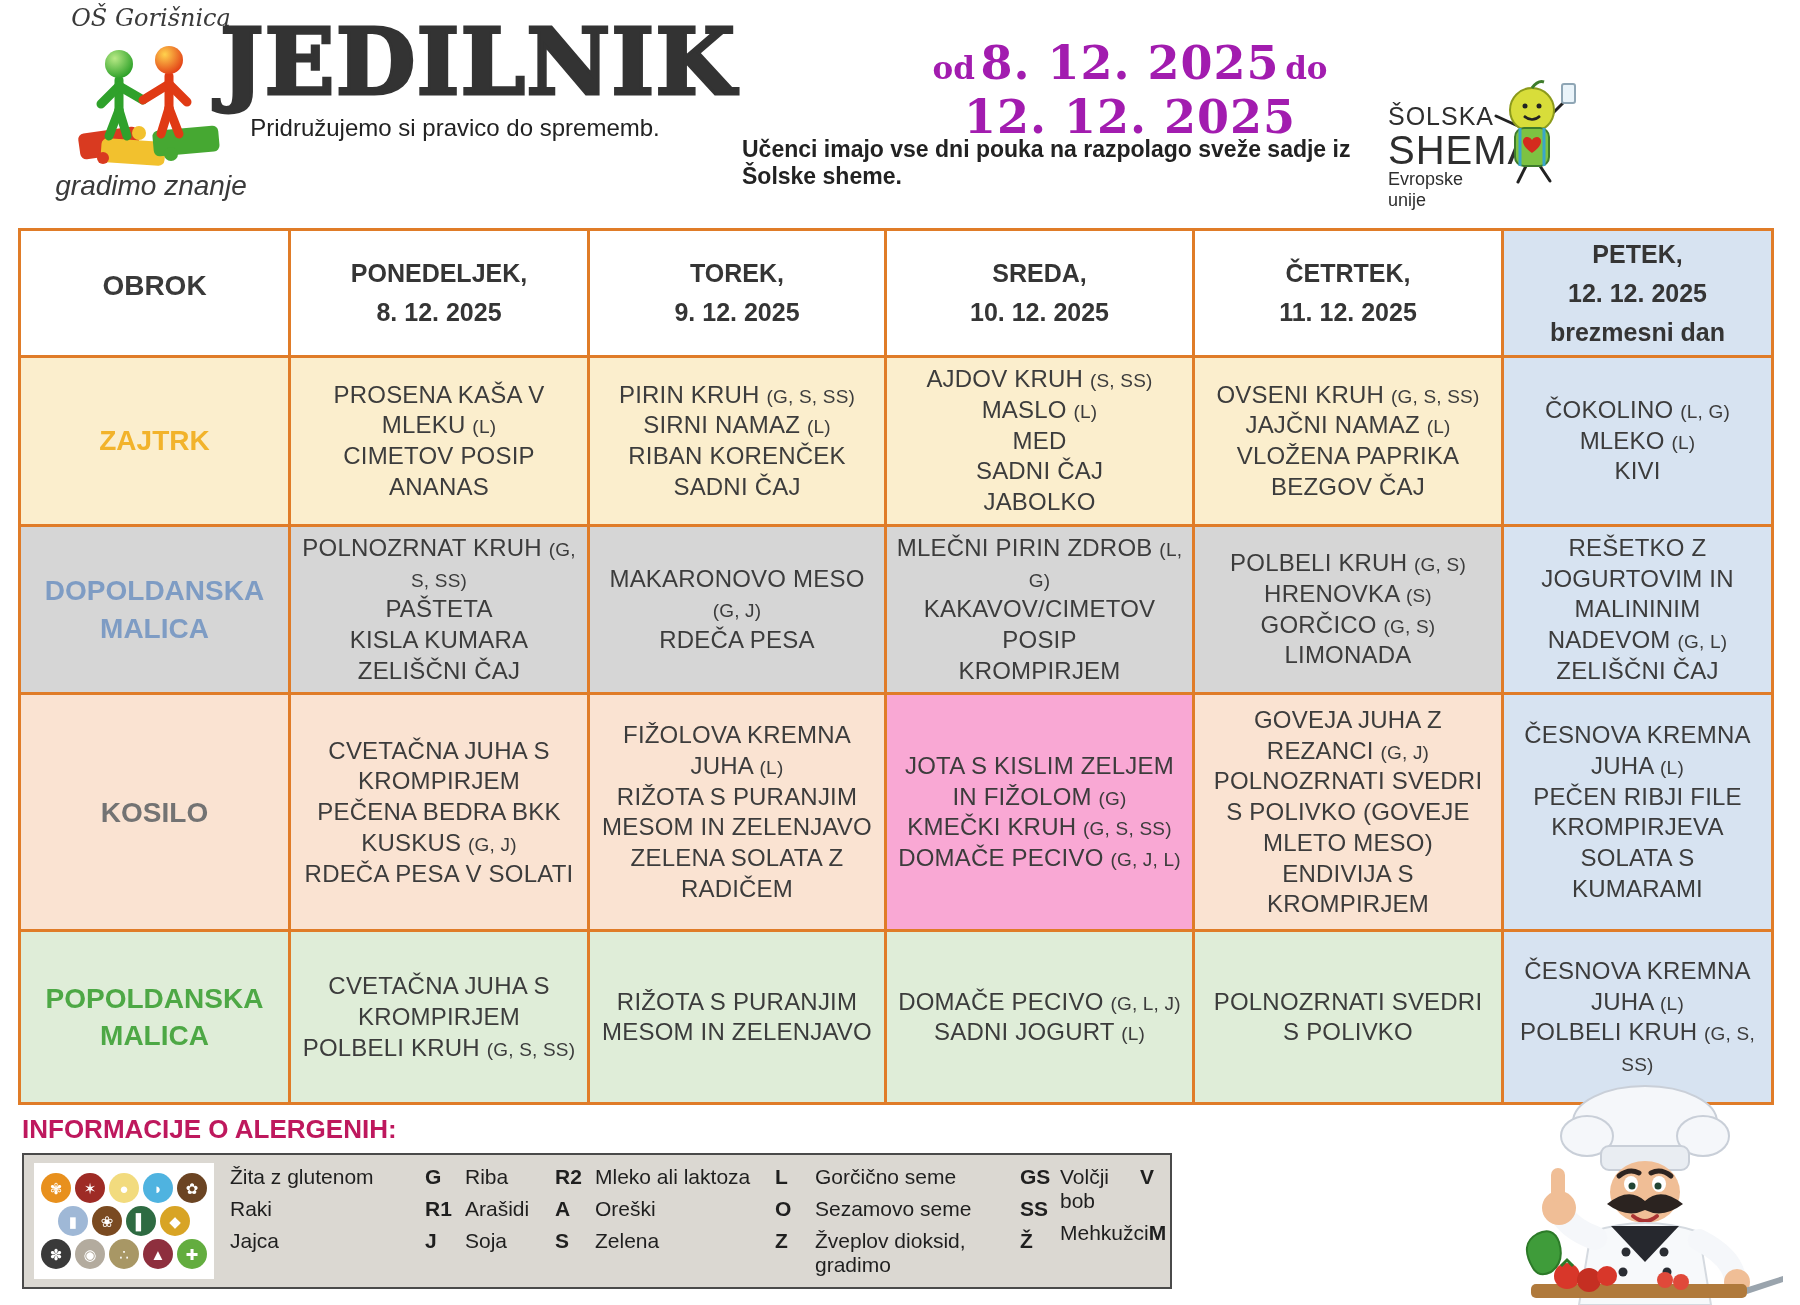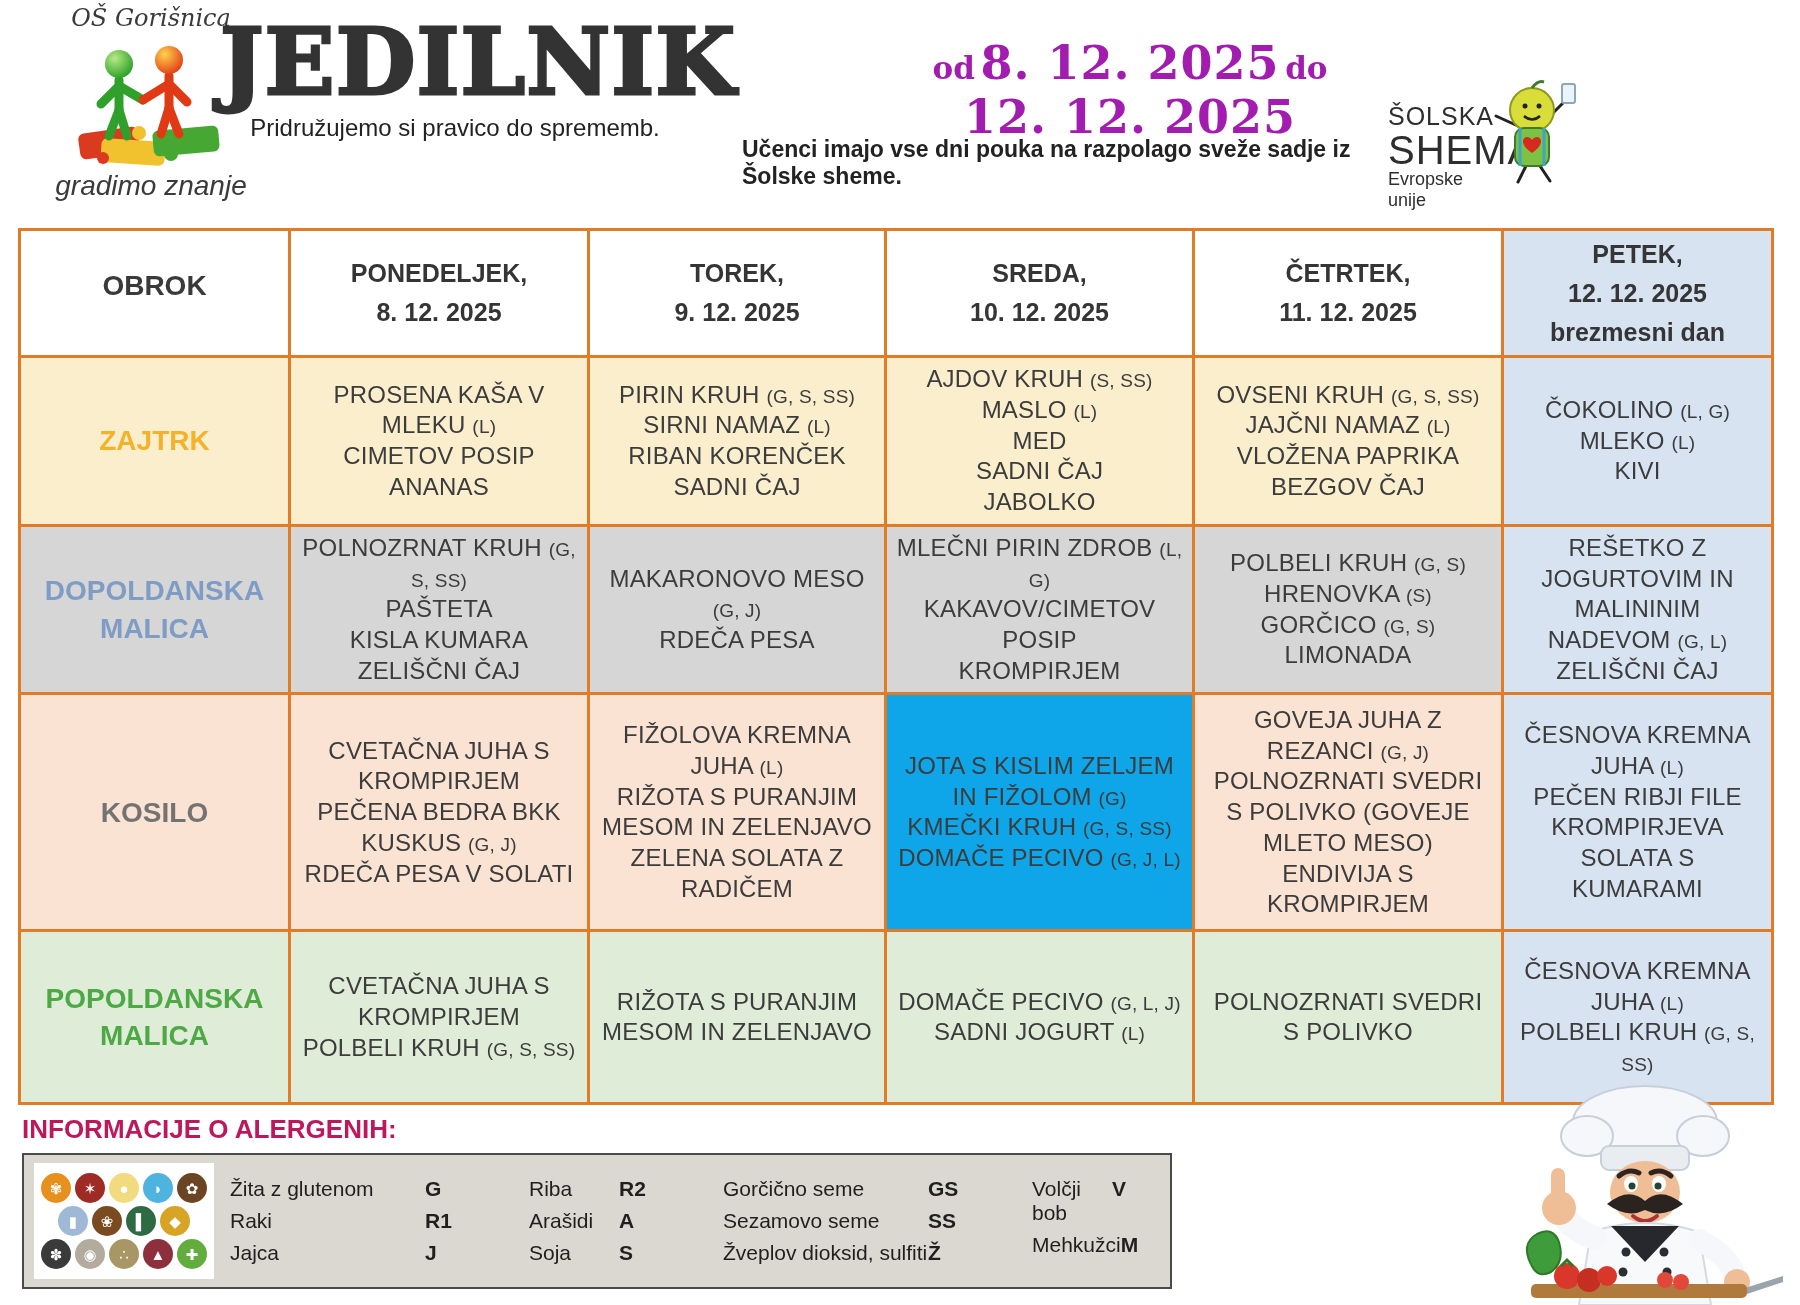--- a/index.html
+++ b/index.html
@@ -247,21 +247,21 @@
           <div class="item">CVETAČNA JUHA S KROMPIRJEM</div>
           <div class="item">PEČENA BEDRA BKK</div>
           <div class="item"><span>KUSKUS </span><span class="codes">(G, J)</span></div>
           <div class="item">RDEČA PESA V SOLATI</div>
         </td>
         <td class="menu-cell" style="background: rgb(250, 227, 210);">
           <div class="item"><span>FIŽOLOVA KREMNA JUHA </span><span class="codes">(L)</span></div>
           <div class="item">RIŽOTA S PURANJIM MESOM IN ZELENJAVO</div>
           <div class="item">ZELENA SOLATA Z RADIČEM</div>
         </td>
-        <td class="menu-cell" style="background: #0ea5e9;">
+        <td class="menu-cell" style="background: #f9a8d4;">
           <div class="item"><span>JOTA S KISLIM ZELJEM IN FIŽOLOM </span><span class="codes">(G)</span></div>
           <div class="item"><span>KMEČKI KRUH </span><span class="codes">(G, S, SS)</span></div>
           <div class="item"><span>DOMAČE PECIVO </span><span class="codes">(G, J, L)</span></div>
         </td>
         <td class="menu-cell" style="background: rgb(250, 227, 210);">
           <div class="item"><span>GOVEJA JUHA Z REZANCI </span><span class="codes">(G, J)</span></div>
           <div class="item">POLNOZRNATI SVEDRI S POLIVKO (GOVEJE MLETO MESO)</div>
           <div class="item">ENDIVIJA S KROMPIRJEM</div>
         </td>
         <td class="menu-cell" style="background: rgb(215, 227, 241);">
@@ -340,31 +340,45 @@
         </div>
         <div class="al-entry">
           <span class="al-name">Arašidi</span>
           <span class="al-code">A</span>
         </div>
         <div class="al-entry">
           <span class="al-name">Soja</span>
           <span class="al-code">S</span>
         </div>
       </div>
+      <div class="al-col c3">
+        <div class="al-entry">
+          <span class="al-name">Mleko ali laktoza</span>
+          <span class="al-code">L</span>
+        </div>
+        <div class="al-entry">
+          <span class="al-name">Oreški</span>
+          <span class="al-code">O</span>
+        </div>
+        <div class="al-entry">
+          <span class="al-name">Zelena</span>
+          <span class="al-code">Z</span>
+        </div>
+      </div>
       <div class="al-col c4">
         <div class="al-entry">
           <span class="al-name">Gorčično seme</span>
           <span class="al-code">GS</span>
         </div>
         <div class="al-entry">
           <span class="al-name">Sezamovo seme</span>
           <span class="al-code">SS</span>
         </div>
         <div class="al-entry">
-          <span class="al-name">Žveplov dioksid, sulfiti</span>
+          <span class="al-name">Žveplov dioksid, gradimo</span>
           <span class="al-code">Ž</span>
         </div>
       </div>
       <div class="al-col c5">
         <div class="al-entry">
           <span class="al-name">Volčji bob</span>
           <span class="al-code">V</span>
         </div>
         <div class="al-entry">
           <span class="al-name">Mehkužci</span>

